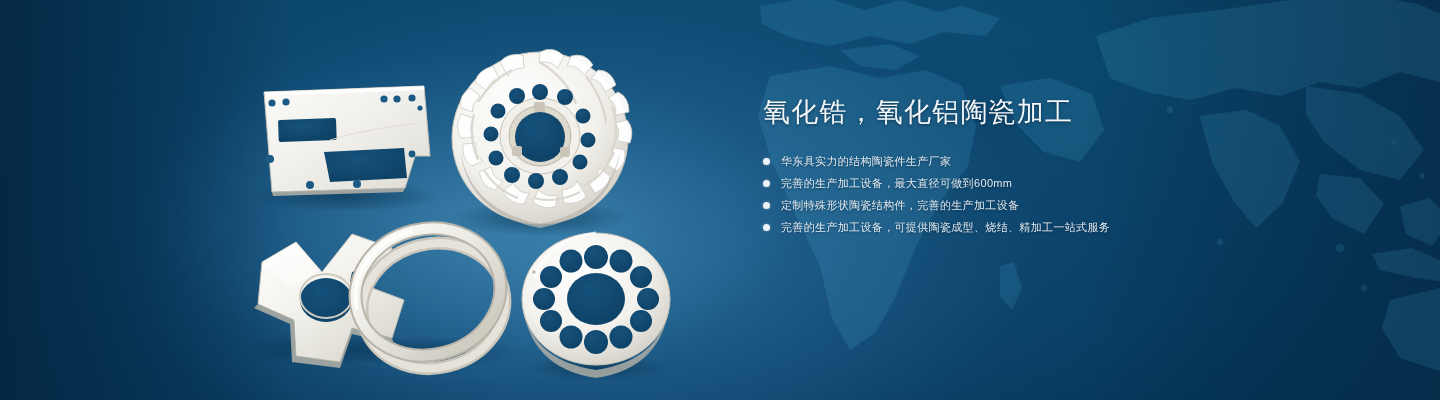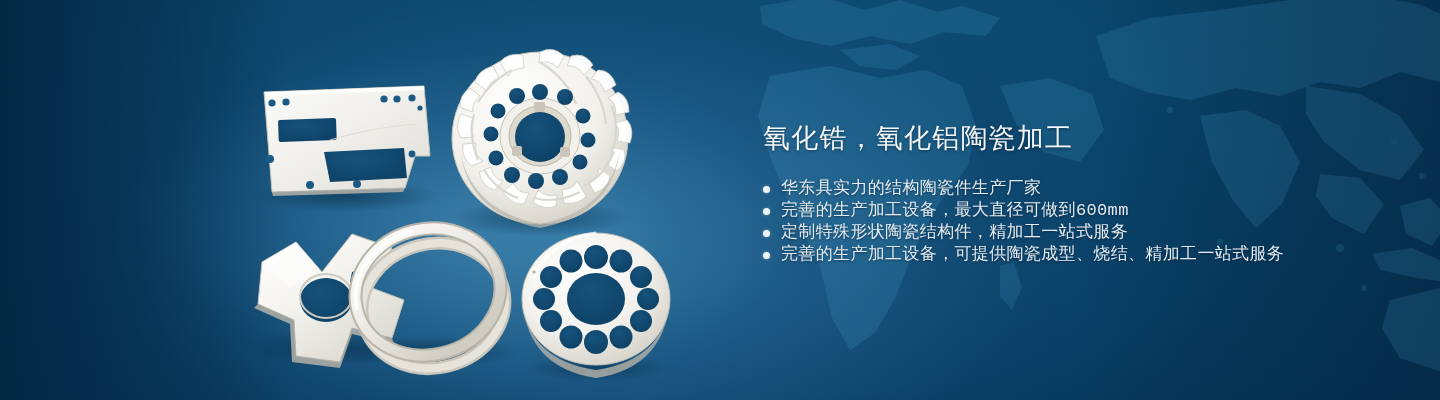--- a/index.html
+++ b/index.html
@@ -70,23 +70,22 @@
   }
   .worldmap svg { width:100%; height:100%; display:block; }
 
   
   .parts { position:absolute; left:0; top:0; width:740px; height:400px; }
   .parts svg { position:absolute; left:0; top:0; }
 
   
   .copy {
     position:absolute;
-    left:763px; top:124px;
+    left:763px; top:96px;
     width:620px;
-    font-family:Liberation Mono, monospace;
   }
   .headline {
     font-size:27px;
     line-height:1.2;
     letter-spacing:1.2px;
     color:#f2f6f9;
     font-weight:400;
     text-shadow:0 1px 3px rgba(0,20,40,0.55);
     white-space:nowrap;
   }
@@ -102,21 +101,21 @@
   }
   .dot {
     flex:0 0 auto;
     width:7px; height:7px;
     border-radius:50%;
     background:#eef3f7;
     box-shadow:0 0 3px rgba(255,255,255,0.35);
     margin-right:11px;
   }
   .bullet-text {
-    font-size:17px;
+    font-size:11px;
     line-height:22px;
     color:#e4ecf2;
     letter-spacing:0.35px;
     white-space:nowrap;
     text-shadow:0 1px 2px rgba(0,20,40,0.5);
   }
 </style>
 </head>
 <body>
 
@@ -354,21 +353,21 @@
       <li class="bullet">
         <span class="dot"></span>
         <span class="bullet-text">华东具实力的结构陶瓷件生产厂家</span>
       </li>
       <li class="bullet">
         <span class="dot"></span>
         <span class="bullet-text">完善的生产加工设备，最大直径可做到600mm</span>
       </li>
       <li class="bullet">
         <span class="dot"></span>
-        <span class="bullet-text">定制特殊形状陶瓷结构件，精加工一站式服务</span>
+        <span class="bullet-text">定制特殊形状陶瓷结构件，完善的生产加工设备</span>
       </li>
       <li class="bullet">
         <span class="dot"></span>
         <span class="bullet-text">完善的生产加工设备，可提供陶瓷成型、烧结、精加工一站式服务</span>
       </li>
     </ul>
   </div>
 
 </div>
 

